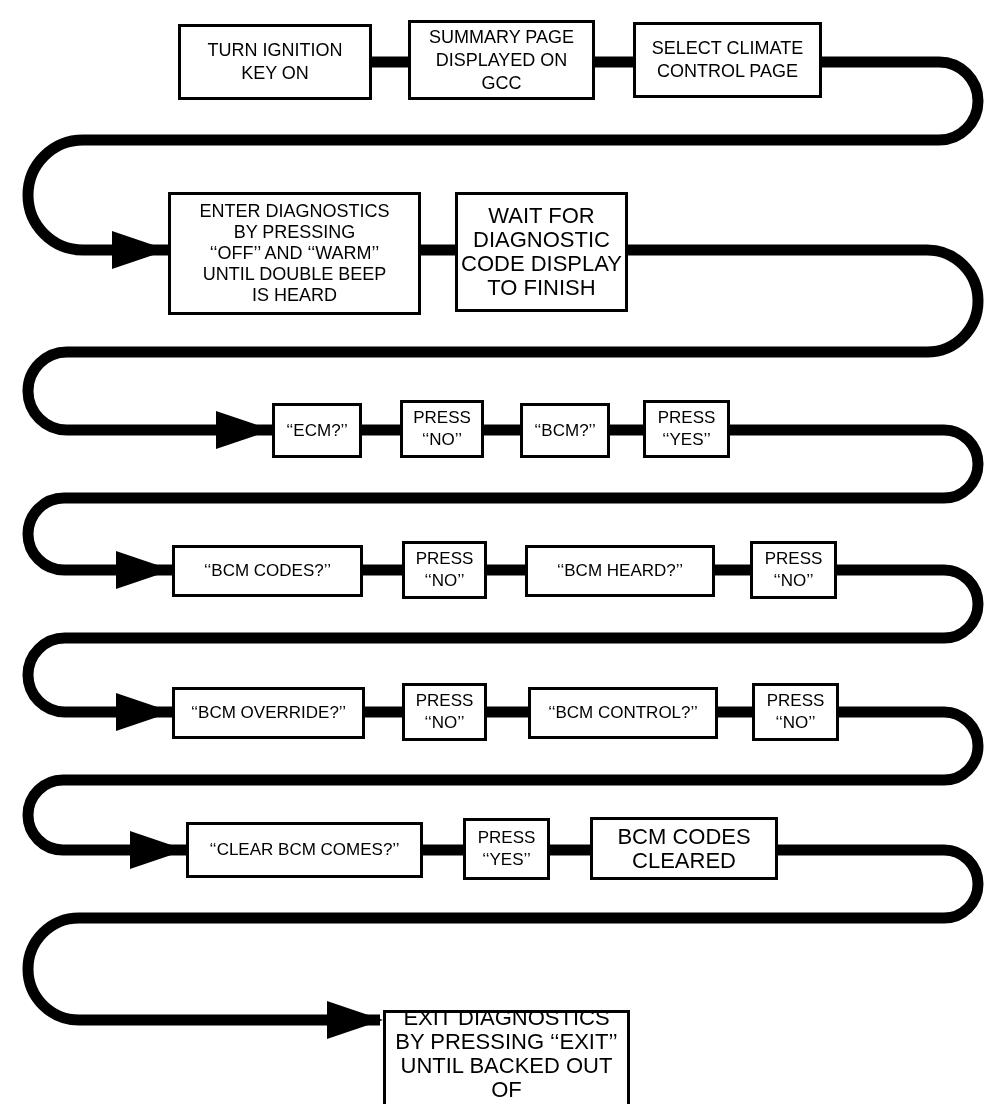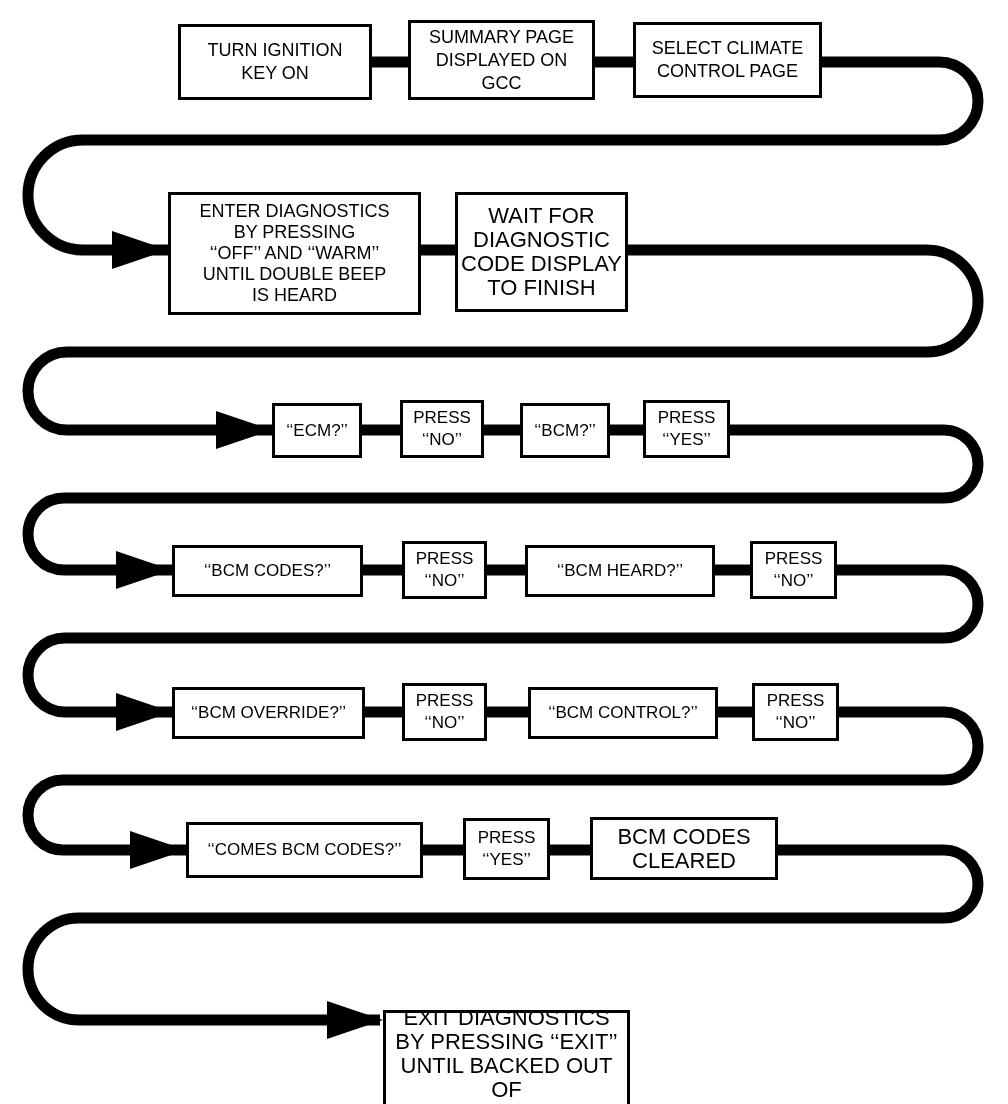--- a/index.html
+++ b/index.html
@@ -118,21 +118,21 @@
     <div class="txt">PRESS<br>‘‘NO’’</div>
   </div>
   <div class="box fs-one" style="left:528px;top:687px;width:190px;height:52px">
     <div class="txt">‘‘BCM CONTROL?’’</div>
   </div>
   <div class="box fs-sm" style="left:752px;top:683px;width:87px;height:58px">
     <div class="txt">PRESS<br>‘‘NO’’</div>
   </div>
 
   <div class="box fs-one" style="left:186px;top:822px;width:237px;height:56px">
-    <div class="txt">‘‘COMES BCM CODES?’’</div>
+    <div class="txt">‘‘CLEAR BCM COMES?’’</div>
   </div>
   <div class="box fs-sm" style="left:463px;top:818px;width:87px;height:62px">
     <div class="txt">PRESS<br>‘‘YES’’</div>
   </div>
   <div class="box fs-md" style="left:590px;top:817px;width:188px;height:63px">
     <div class="txt">BCM CODES<br>CLEARED</div>
   </div>
 
   <div class="box fs-md" style="left:383px;top:1010px;width:247px;height:112px">
     <div class="txt">EXIT DIAGNOSTICS<br>BY PRESSING ‘‘EXIT’’<br>UNTIL BACKED OUT OF<br>DIAGNOSTICS</div>

